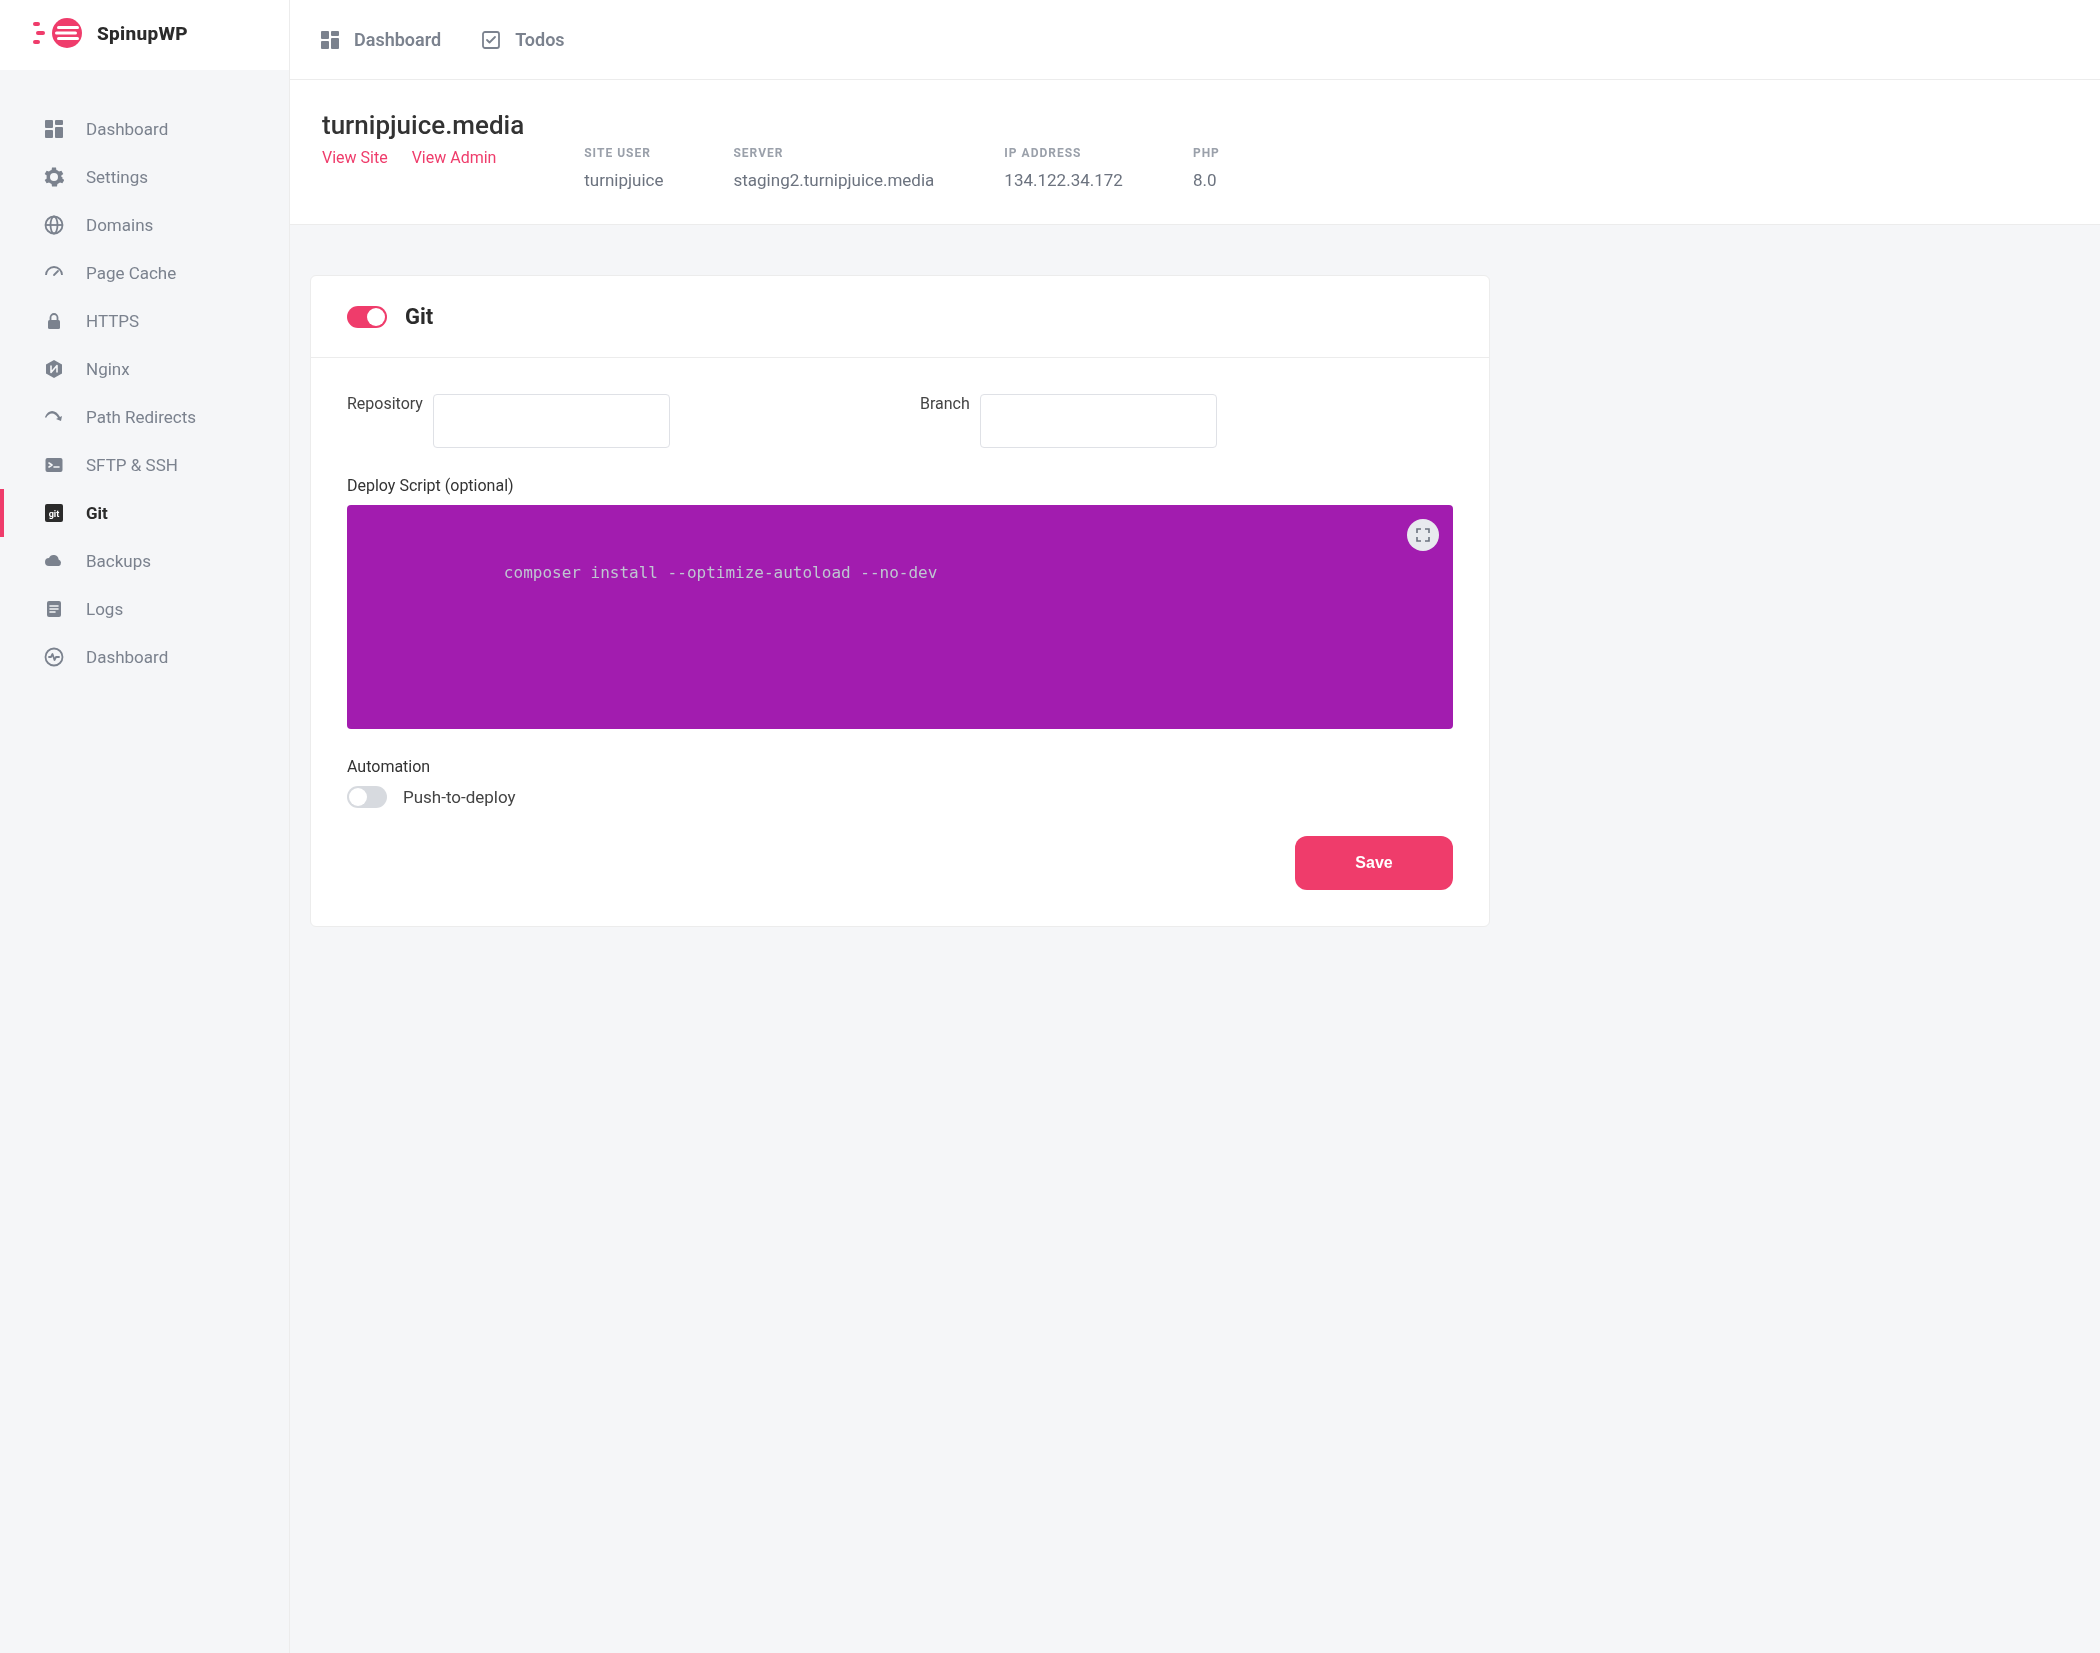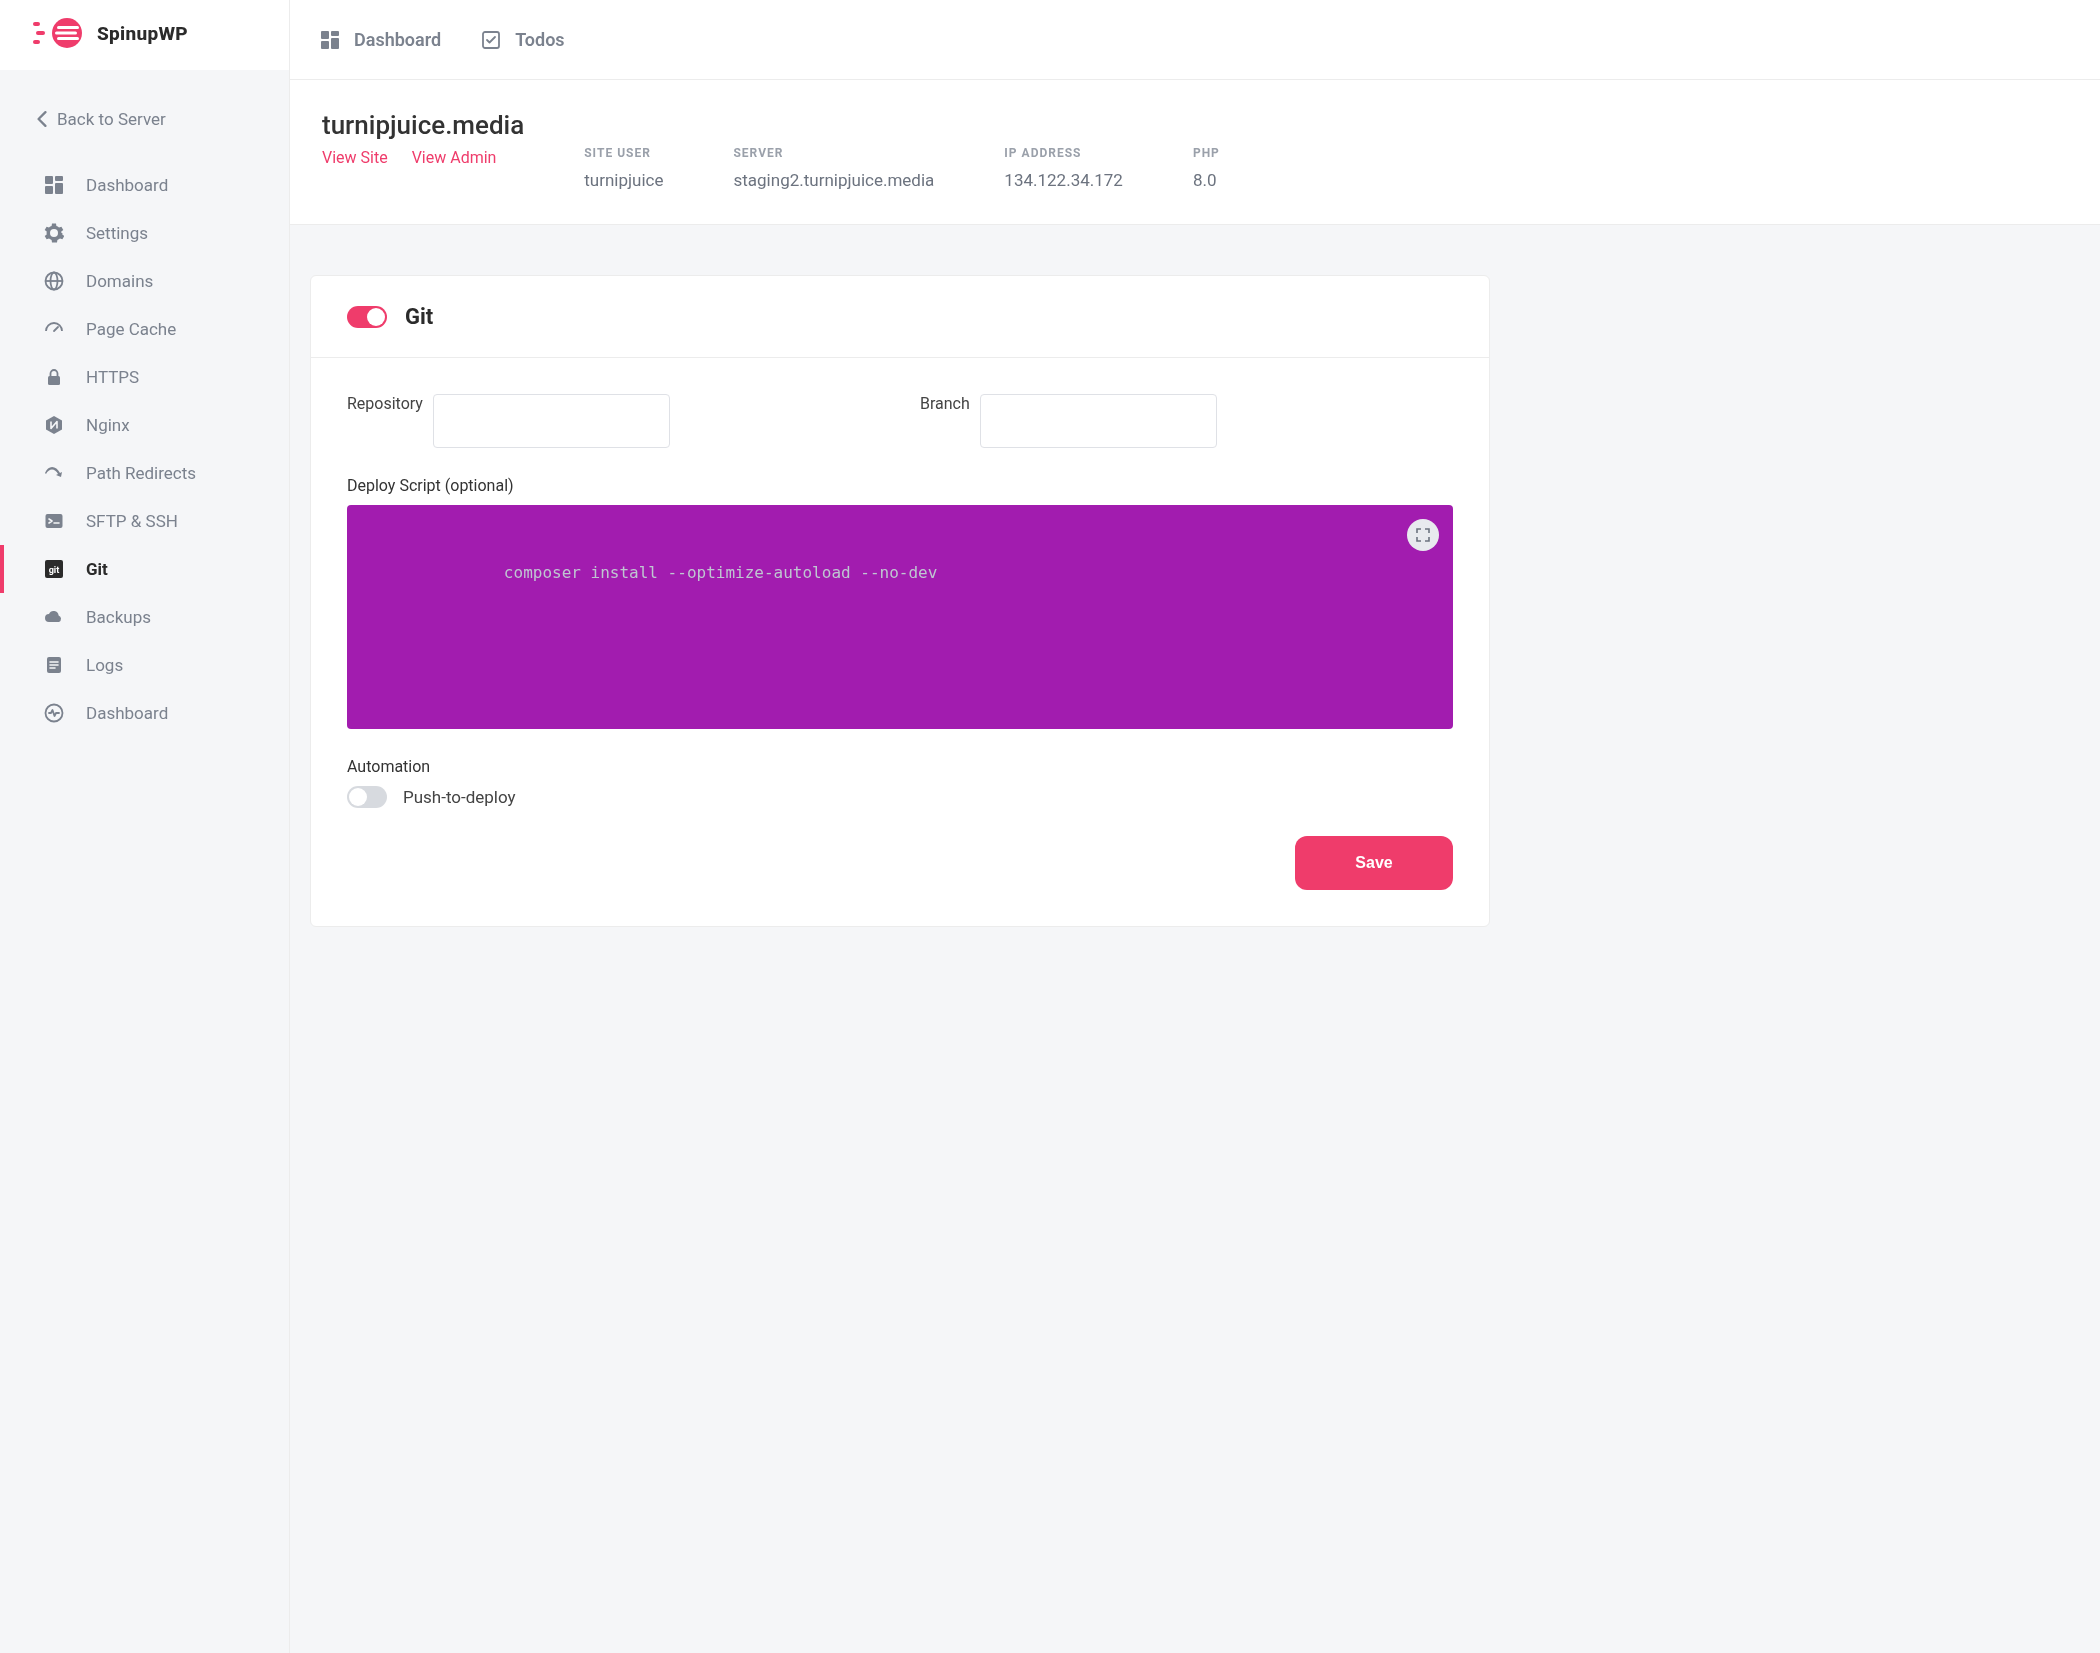--- a/index.html
+++ b/index.html
@@ -206,26 +206,20 @@
         <g fill="#fff">
           <rect x="24" y="8" width="22" height="3" rx="1.5"></rect>
           <rect x="22" y="13.5" width="22" height="3" rx="1.5"></rect>
           <rect x="24" y="19" width="22" height="3" rx="1.5"></rect>
         </g>
       </svg>
       <span class="logo-text">SpinupWP</span>
     </div>
 
     <div class="sidebar-body">
-      <div class="back-link">
-        <svg viewBox="0 0 8 14">
-            <path d="M7 1 1 7l6 6" fill="none" stroke="currentColor" stroke-width="2" stroke-linecap="round" stroke-linejoin="round"></path>
-          </svg>
-        <span>Back to Server</span>
-      </div>
 
       <nav class="nav">
         <div class="nav-item">
           <span class="icon">
             <svg viewBox="0 0 20 20" fill="currentColor">
                 <rect x="1" y="1" width="8" height="8" rx="1"></rect>
                 <rect x="11" y="1" width="8" height="5" rx="1"></rect>
                 <rect x="1" y="11" width="8" height="8" rx="1"></rect>
                 <rect x="11" y="8" width="8" height="11" rx="1"></rect>
               </svg>

